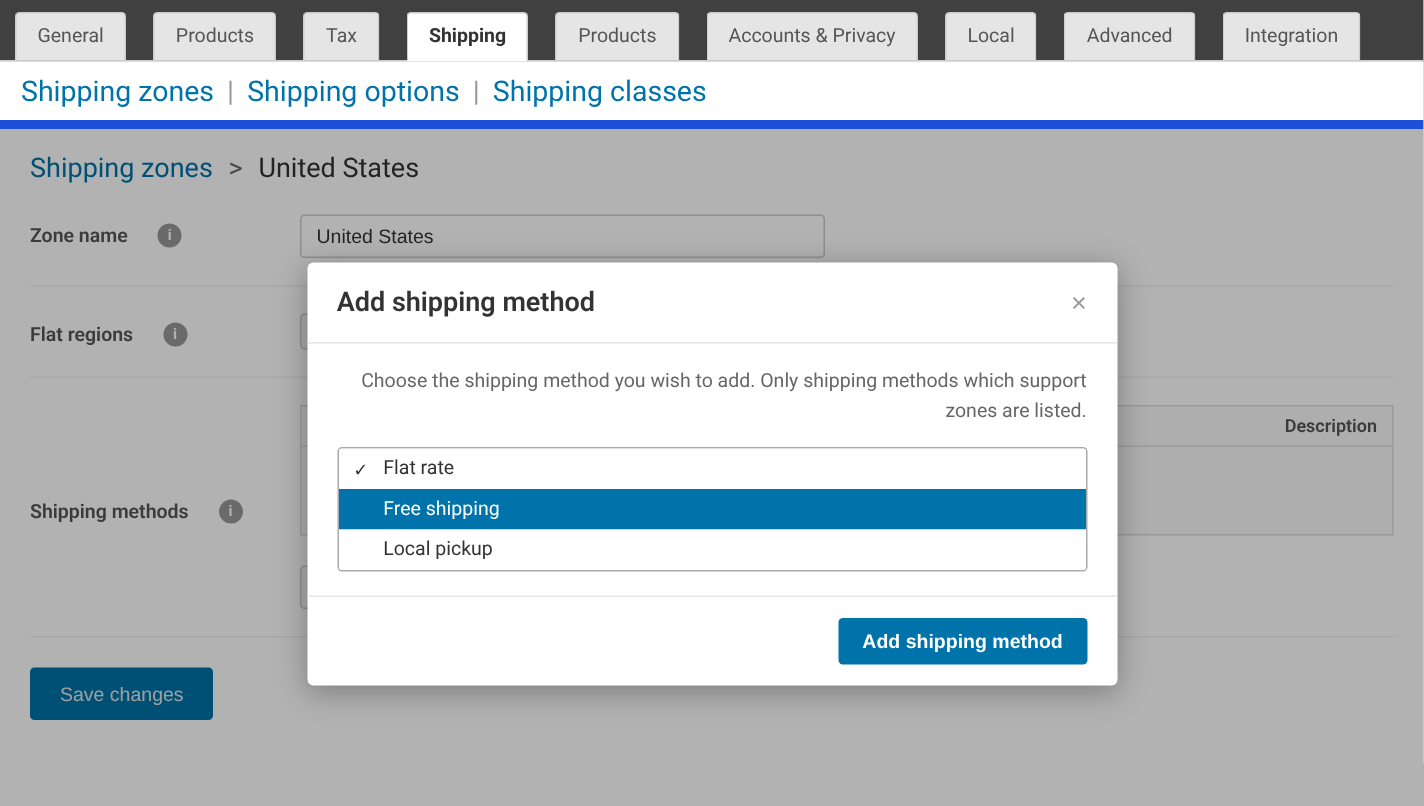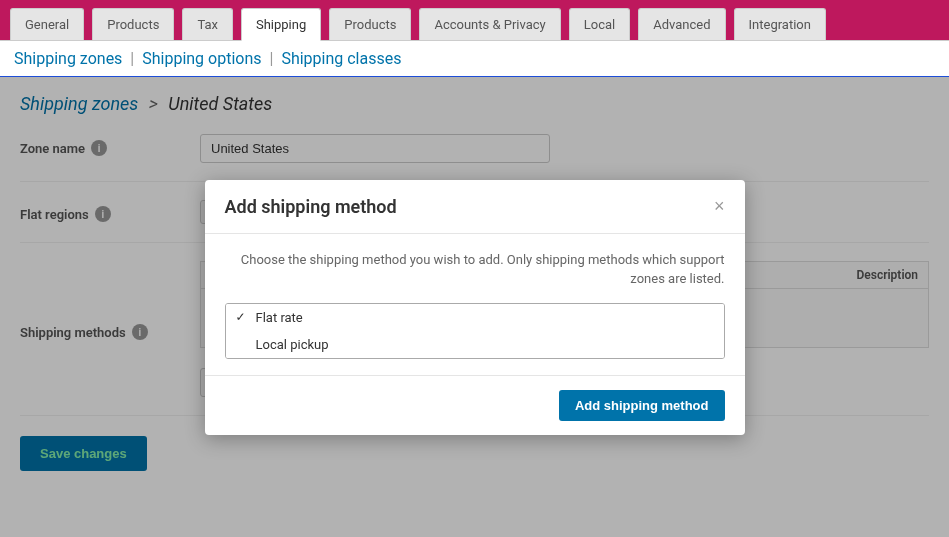--- a/index.html
+++ b/index.html
@@ -10,51 +10,51 @@
       color: #333;
       width: 949px;
       min-height: 537px;
       overflow: hidden;
     }
 
     
     .top-nav {
       display: flex;
       align-items: center;
-      background: #be185d;
+      background: #404040;
       border-bottom: 1px solid #ccc;
       padding: 0 10px;
-      gap: 8px;
+      gap: 18px;
     }
     .nav-tab {
       padding: 8px 14px;
       cursor: pointer;
       border: 1px solid #ccc;
       border-bottom: none;
       background: #e5e5e5;
       font-size: 13px;
       color: #555;
       margin-top: 8px;
       border-radius: 3px 3px 0 0;
     }
     .nav-tab.active {
       background: #fff;
       color: #333;
-      font-weight: 400;
+      font-weight: 700;
       border-color: #ccc;
       border-bottom: 1px solid #fff;
       margin-bottom: -1px;
     }
 
     
     .sub-nav {
       padding: 8px 14px;
       background: #fff;
-      border-bottom: 1px solid #1d4ed8;
-      font-size: 16px;
+      border-bottom: 6px solid #1d4ed8;
+      font-size: 19px;
       color: #555;
     }
     .sub-nav a {
       color: #0073aa;
       text-decoration: none;
     }
     .sub-nav .separator { margin: 0 4px; color: #999; }
 
     
     .page-content {
@@ -62,21 +62,20 @@
       padding: 16px 20px;
       min-height: 460px;
       position: relative;
     }
 
     
     .breadcrumb {
       font-size: 18px;
       margin-bottom: 20px;
       color: #333;
-      font-style: italic;
     }
     .breadcrumb a {
       color: #0073aa;
       text-decoration: none;
     }
     .breadcrumb .arrow { margin: 0 6px; color: #666; }
 
     
     .form-row {
       display: flex;
@@ -85,21 +84,21 @@
       padding-bottom: 18px;
       border-bottom: 1px solid #f0f0f0;
     }
     .form-label {
       width: 180px;
       min-width: 180px;
       font-weight: 600;
       padding-top: 6px;
       display: flex;
       align-items: center;
-      gap: 6px;
+      gap: 20px;
       color: #555;
     }
     .info-icon {
       width: 16px;
       height: 16px;
       border-radius: 50%;
       background: #999;
       color: #fff;
       font-size: 10px;
       display: inline-flex;
@@ -259,27 +258,27 @@
       font-size: 13px;
       cursor: pointer;
     }
 
     
     .save-area {
       margin-top: 20px;
     }
     .btn-save {
       background: #0073aa;
-      color: #86efac;
+      color: #e5e5e5;
       border: none;
       padding: 10px 20px;
       border-radius: 3px;
       font-size: 13px;
       cursor: pointer;
-      font-weight: 700;
+      font-weight: 400;
     }
 
     
     .description-text {
       color: #555;
       font-size: 13px;
       padding: 10px;
     }
   </style>
 </head>
@@ -368,20 +367,24 @@
       </div>
 
       <div class="modal-body">
         <p class="modal-description">Choose the shipping method you wish to add. Only shipping methods which support zones are listed.</p>
 
         <div class="select-list">
           <div class="select-option">
             <span class="check-mark">✓</span>
             <span>Flat rate</span>
           </div>
+          <div class="select-option selected">
+            <span class="check-mark"></span>
+            <span>Free shipping</span>
+          </div>
           <div class="select-option">
             <span class="check-mark"></span>
             <span>Local pickup</span>
           </div>
         </div>
       </div>
 
       <div class="modal-footer">
         <button class="btn-primary">Add shipping method</button>
       </div>

